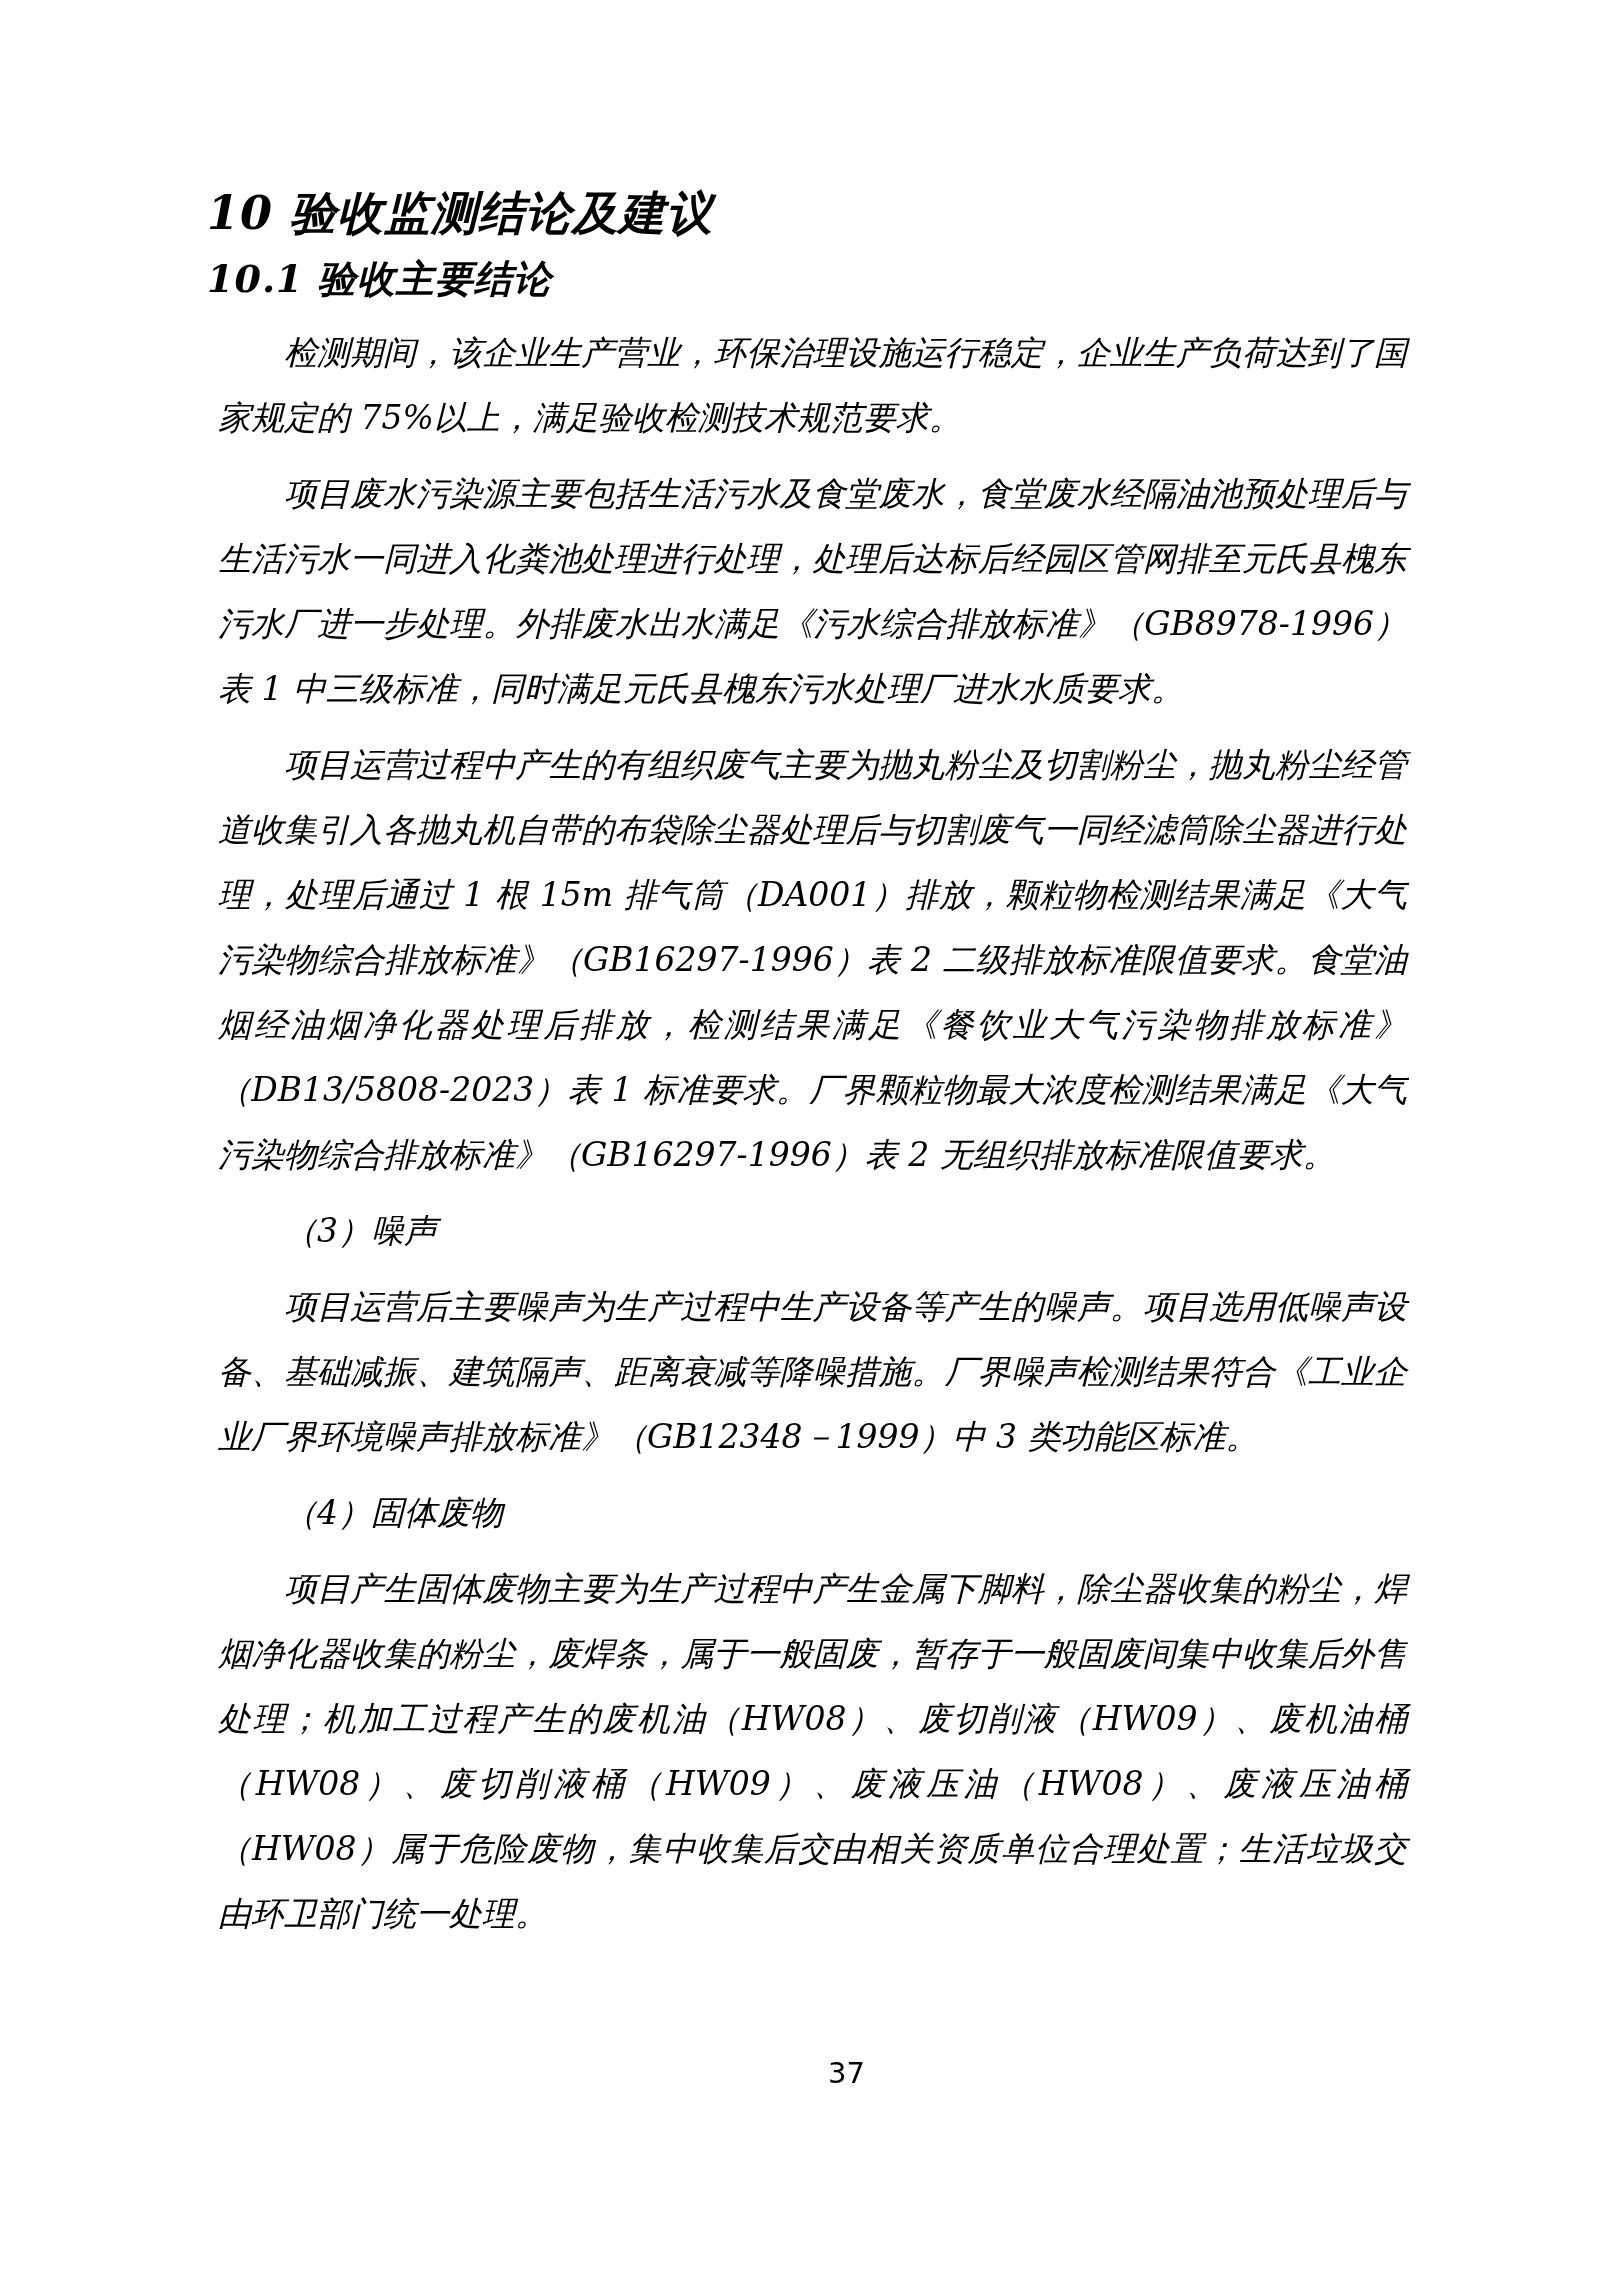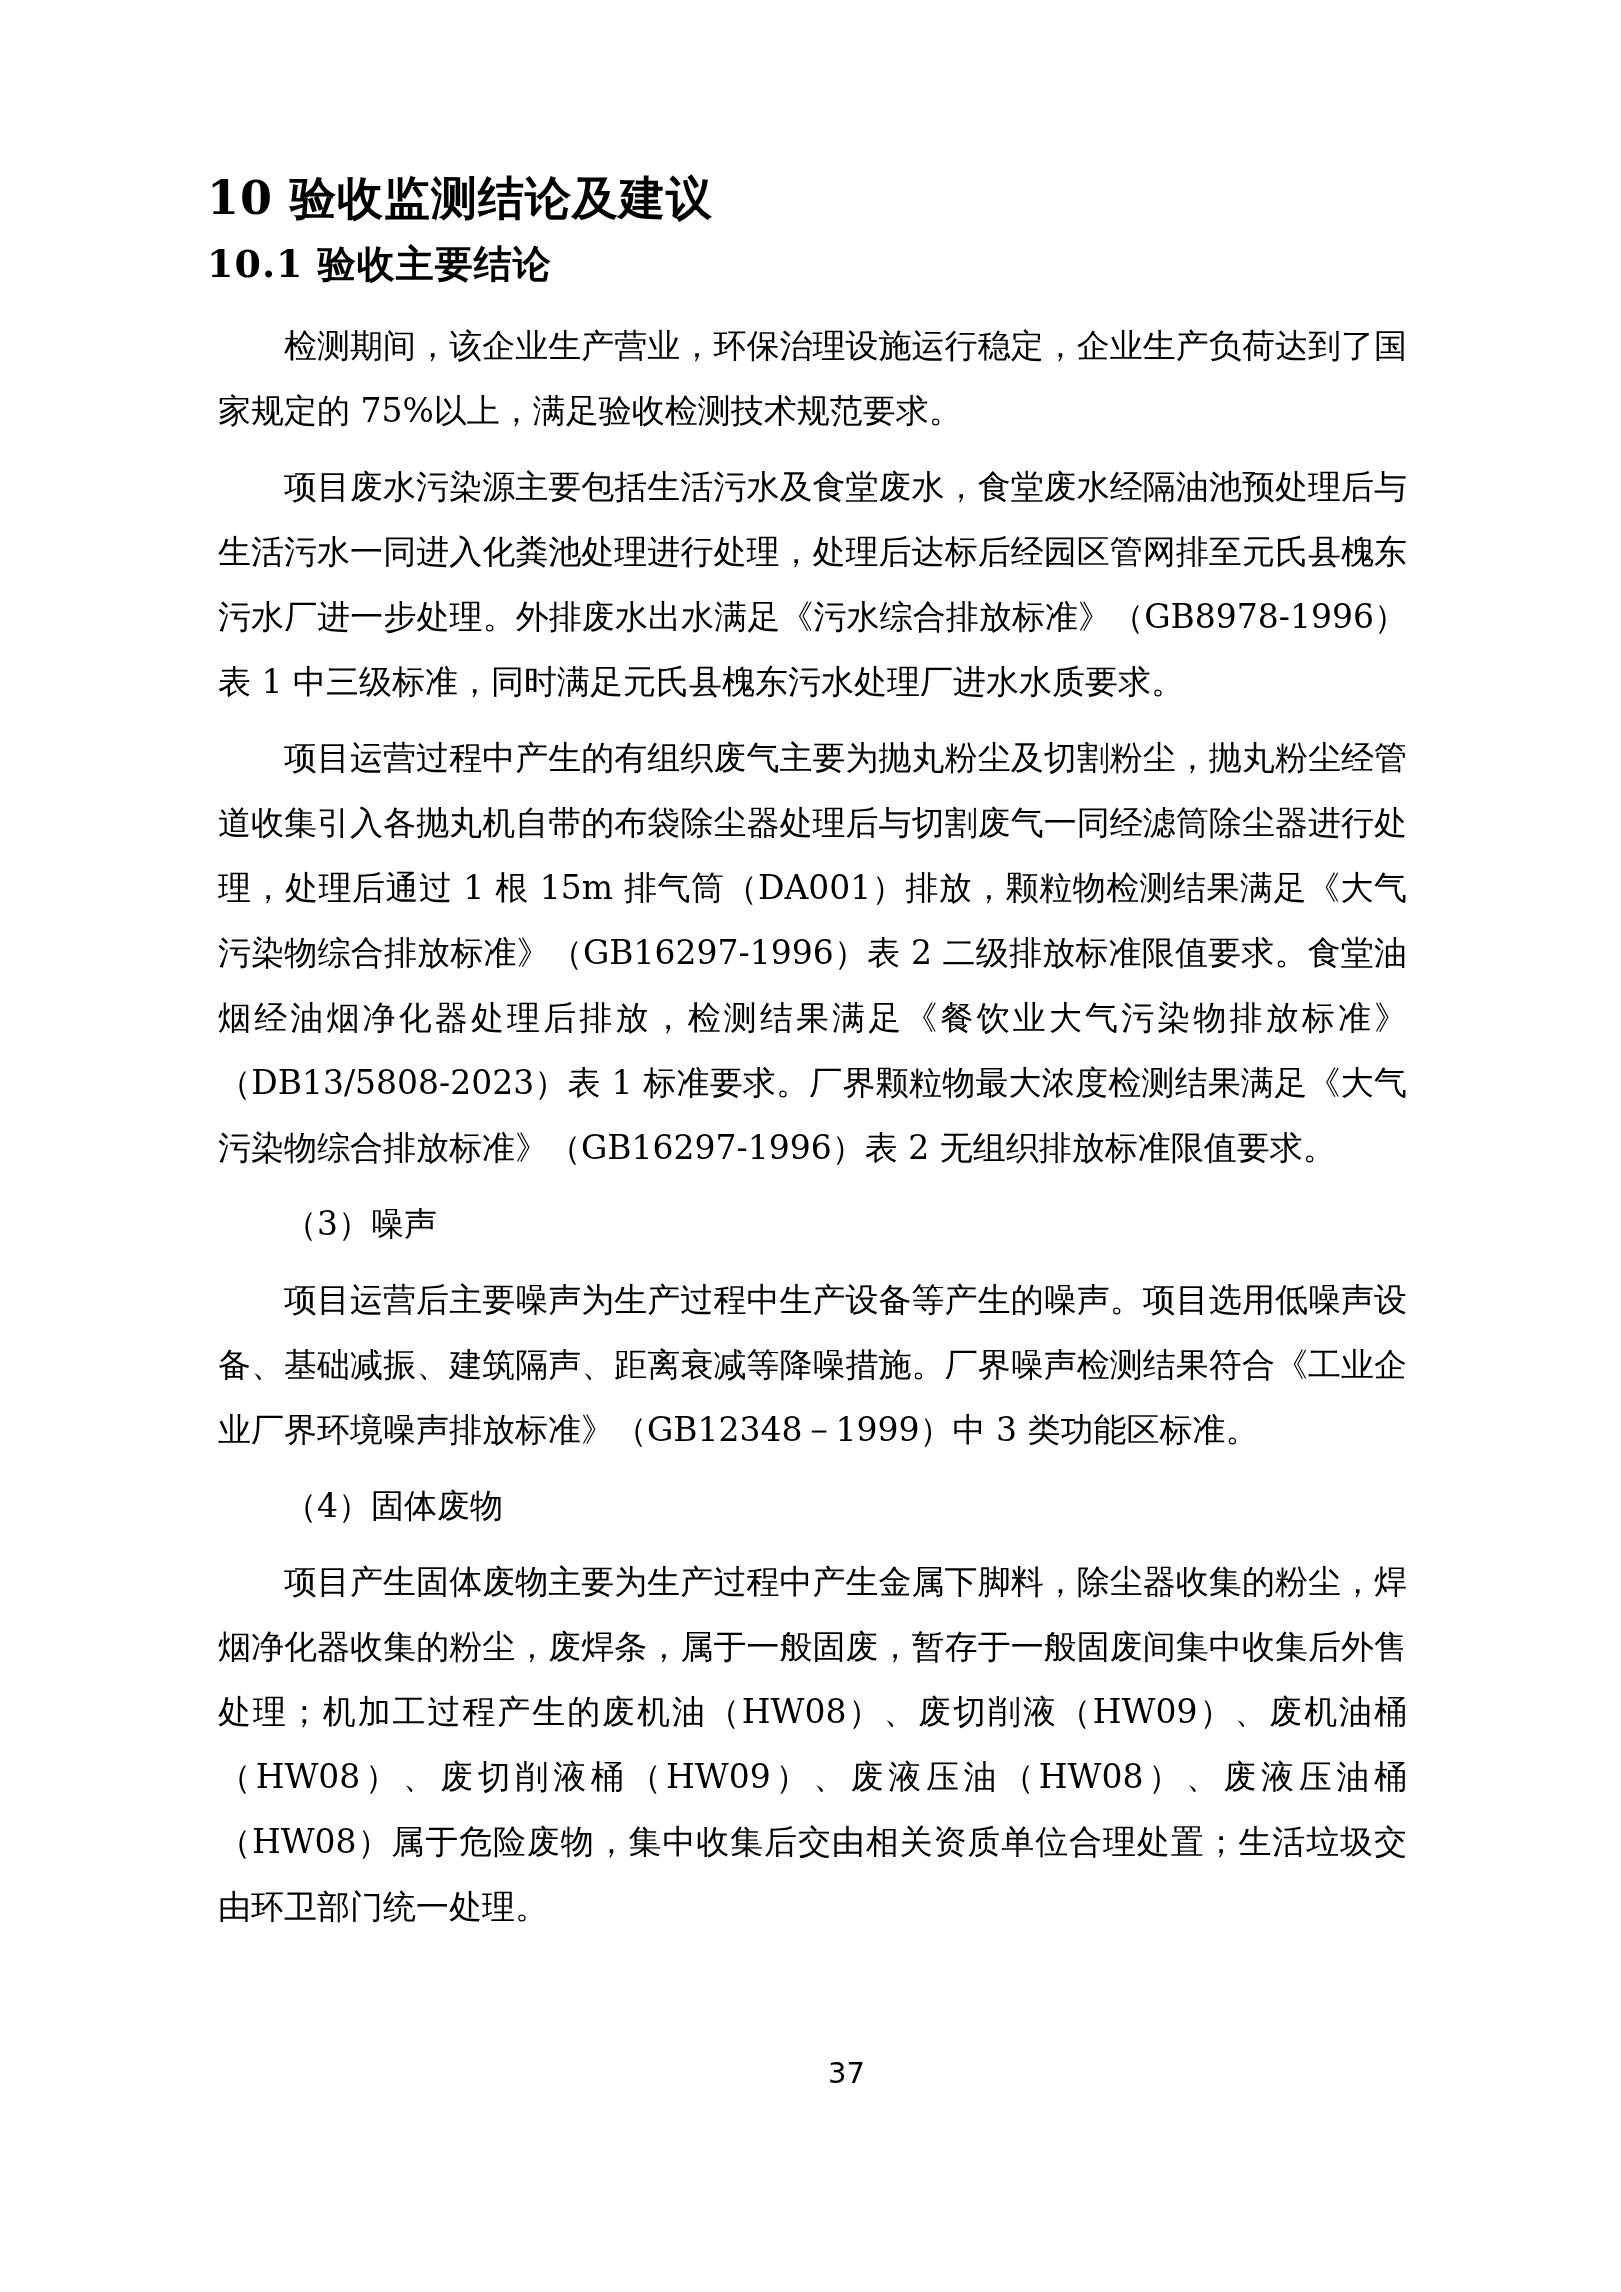--- a/index.html
+++ b/index.html
@@ -11,35 +11,36 @@
     width: 1621px;
     height: 2293px;
     position: relative;
     color: #000000;
     font-family: "DejaVu Serif", "Liberation Serif", serif;
     overflow: hidden;
   }
   .page {
     position: absolute;
     left: 207px;
-    top: 170px;
+    top: 185px;
     width: 1211px;
+    font-style: italic;
   }
   .h1 {
     font-size: 46px;
     font-weight: bold;
     line-height: 57px;
     margin: 0 0 11.8px 0;
     letter-spacing: 1px;
   }
   .h2 {
     font-size: 38px;
     font-weight: bold;
     line-height: 49px;
-    margin: 0 0 25px 0;
+    margin: 0 0 17px 0;
     letter-spacing: 1px;
   }
   .para {
     font-size: 33px;
     line-height: 65px;
     text-align: justify;
     text-justify: inter-ideograph;
     text-indent: 2em;
     margin: 11px;
     word-break: normal;

